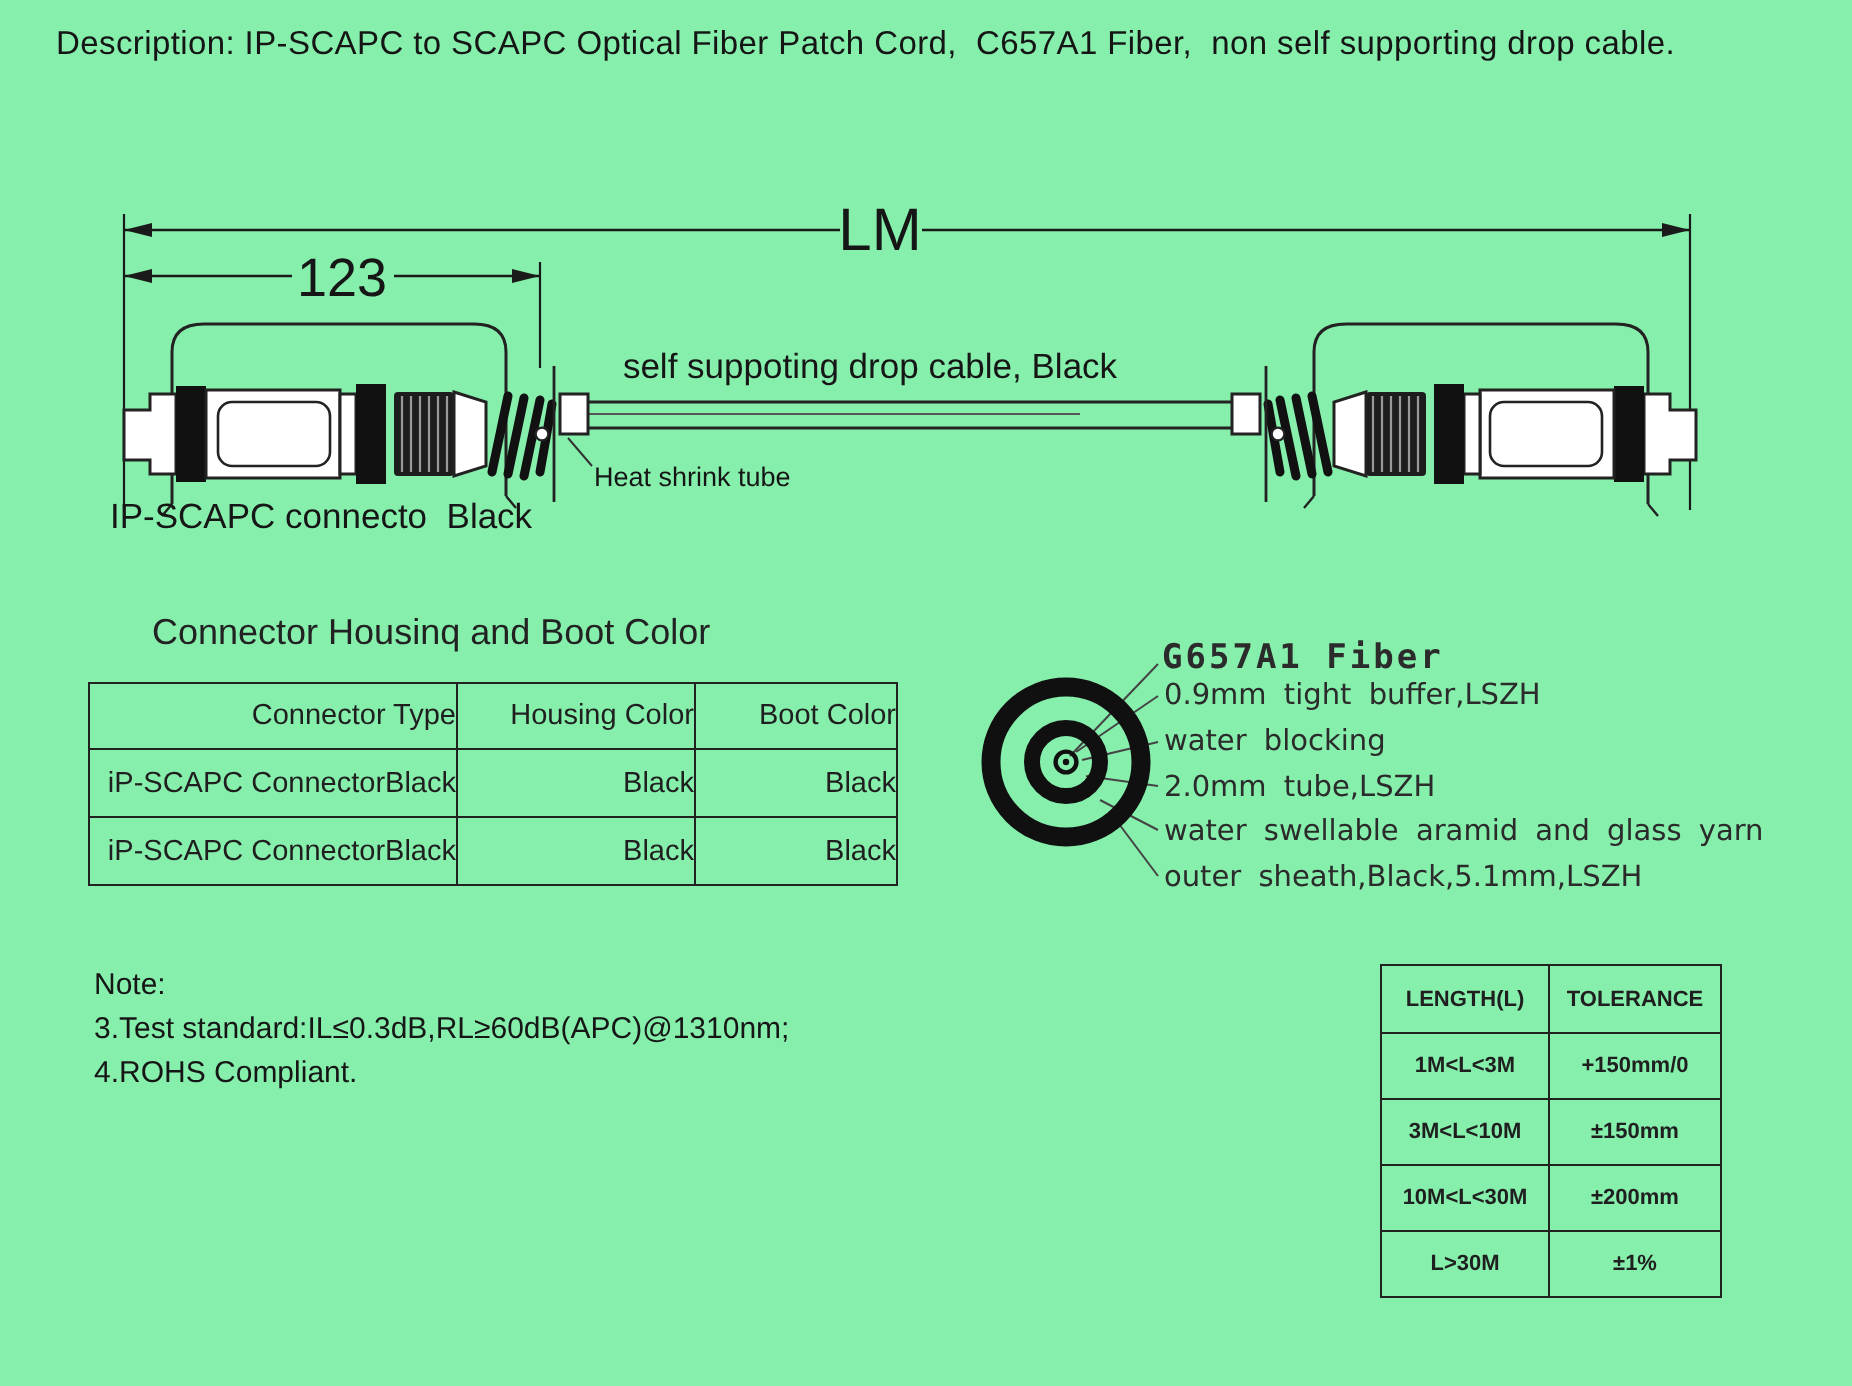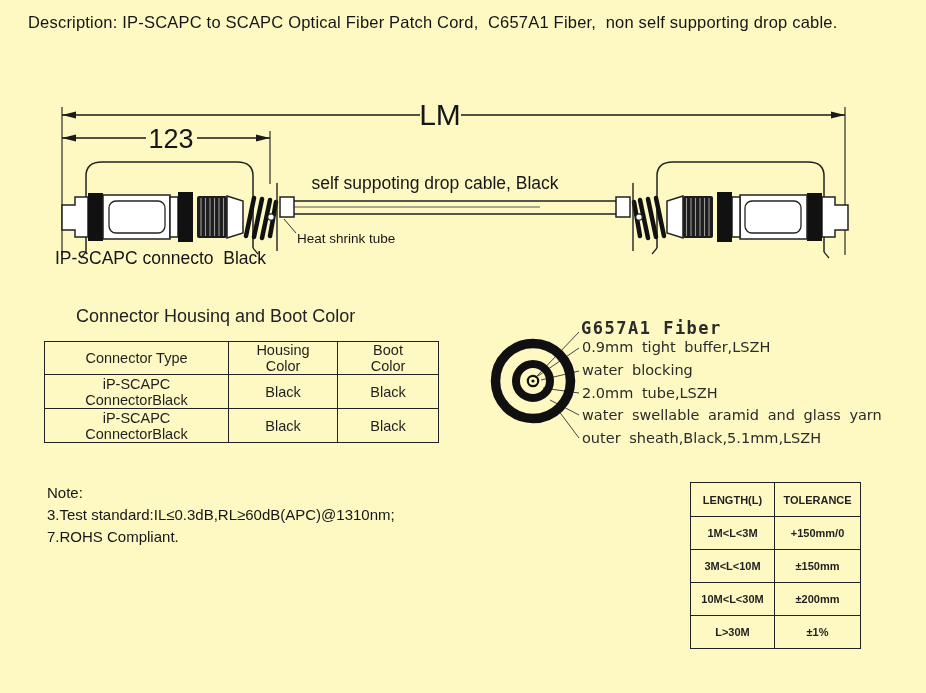--- a/index.html
+++ b/index.html
@@ -1,36 +1,36 @@
 <!DOCTYPE html>
 <html><head>
 <meta charset="utf-8">
 <style>
   * { margin:0; padding:0; box-sizing:border-box; }
   html,body { background:#fff; }
   #page {
-    position:relative; width:926px; height:693px; background:#fef9c3;
+    position:relative; width:926px; height:693px; background:#86efac;
     font-family:"Liberation Sans", sans-serif; color:#1a1a1a; overflow:hidden;
   }
   .abs { position:absolute; }
   #description {
     left:28px; top:13px; font-size:16.5px; letter-spacing:.2px; color:#151515;
     white-space:pre; width:890px;
   }
   
   #conn-table-title { left:76px; top:306px; font-size:18px; color:#222; }
   table { border-collapse:collapse; }
   #conn-table { left:44px; top:341px; }
   #conn-table td, #conn-table th {
-    border:1.7px solid #222; text-align:center; vertical-align:middle;
-    font-size:14.5px; font-weight:400; color:#1f1f1f; padding:0 16px;
+    border:1.7px solid #222; text-align:right; vertical-align:middle;
+    font-size:14.5px; font-weight:400; color:#1f1f1f; padding:0 0;
   }
   #conn-table th { height:33px; }
   #conn-table td { height:34px; }
-  .col-type { width:184px; } .col-housing { width:109px; } .col-boot { width:101px; }
+  .col-type { width:184px; } .col-housing { width:119px; } .col-boot { width:101px; }
   
   #notes { left:47px; top:482px; font-size:15px; line-height:22px; color:#161616; }
   
   #tol-table { left:690px; top:482px; }
   #tol-table td, #tol-table th {
     border:1.6px solid #222; text-align:center; vertical-align:middle;
     font-size:11px; font-weight:700; color:#1f1f1f;
   }
   #tol-table th { height:34px; }
   #tol-table td { height:33px; }
@@ -158,21 +158,21 @@
     <text class="cadlabel" x="102" y="40">0.9mm tight buffer,LSZH</text>
     <text class="cadlabel" x="102" y="63">water blocking</text>
     <text class="cadlabel" x="102" y="86">2.0mm tube,LSZH</text>
     <text class="cadlabel" x="102" y="108">water swellable aramid and glass yarn</text>
     <text class="cadlabel" x="102" y="131">outer sheath,Black,5.1mm,LSZH</text>
   </svg>
 
   <div id="notes" class="abs">
     <div>Note:</div>
     <div>3.Test standard:IL≤0.3dB,RL≥60dB(APC)@1310nm;</div>
-    <div>7.ROHS Compliant.</div>
+    <div>4.ROHS Compliant.</div>
   </div>
 
   <table id="tol-table" class="abs">
     <tbody>
         <tr>
       <th class="col-len">LENGTH(L)</th>
       <th class="col-tol">TOLERANCE</th>
     </tr>
     <tr>
       <td>1M&lt;L&lt;3M</td>

